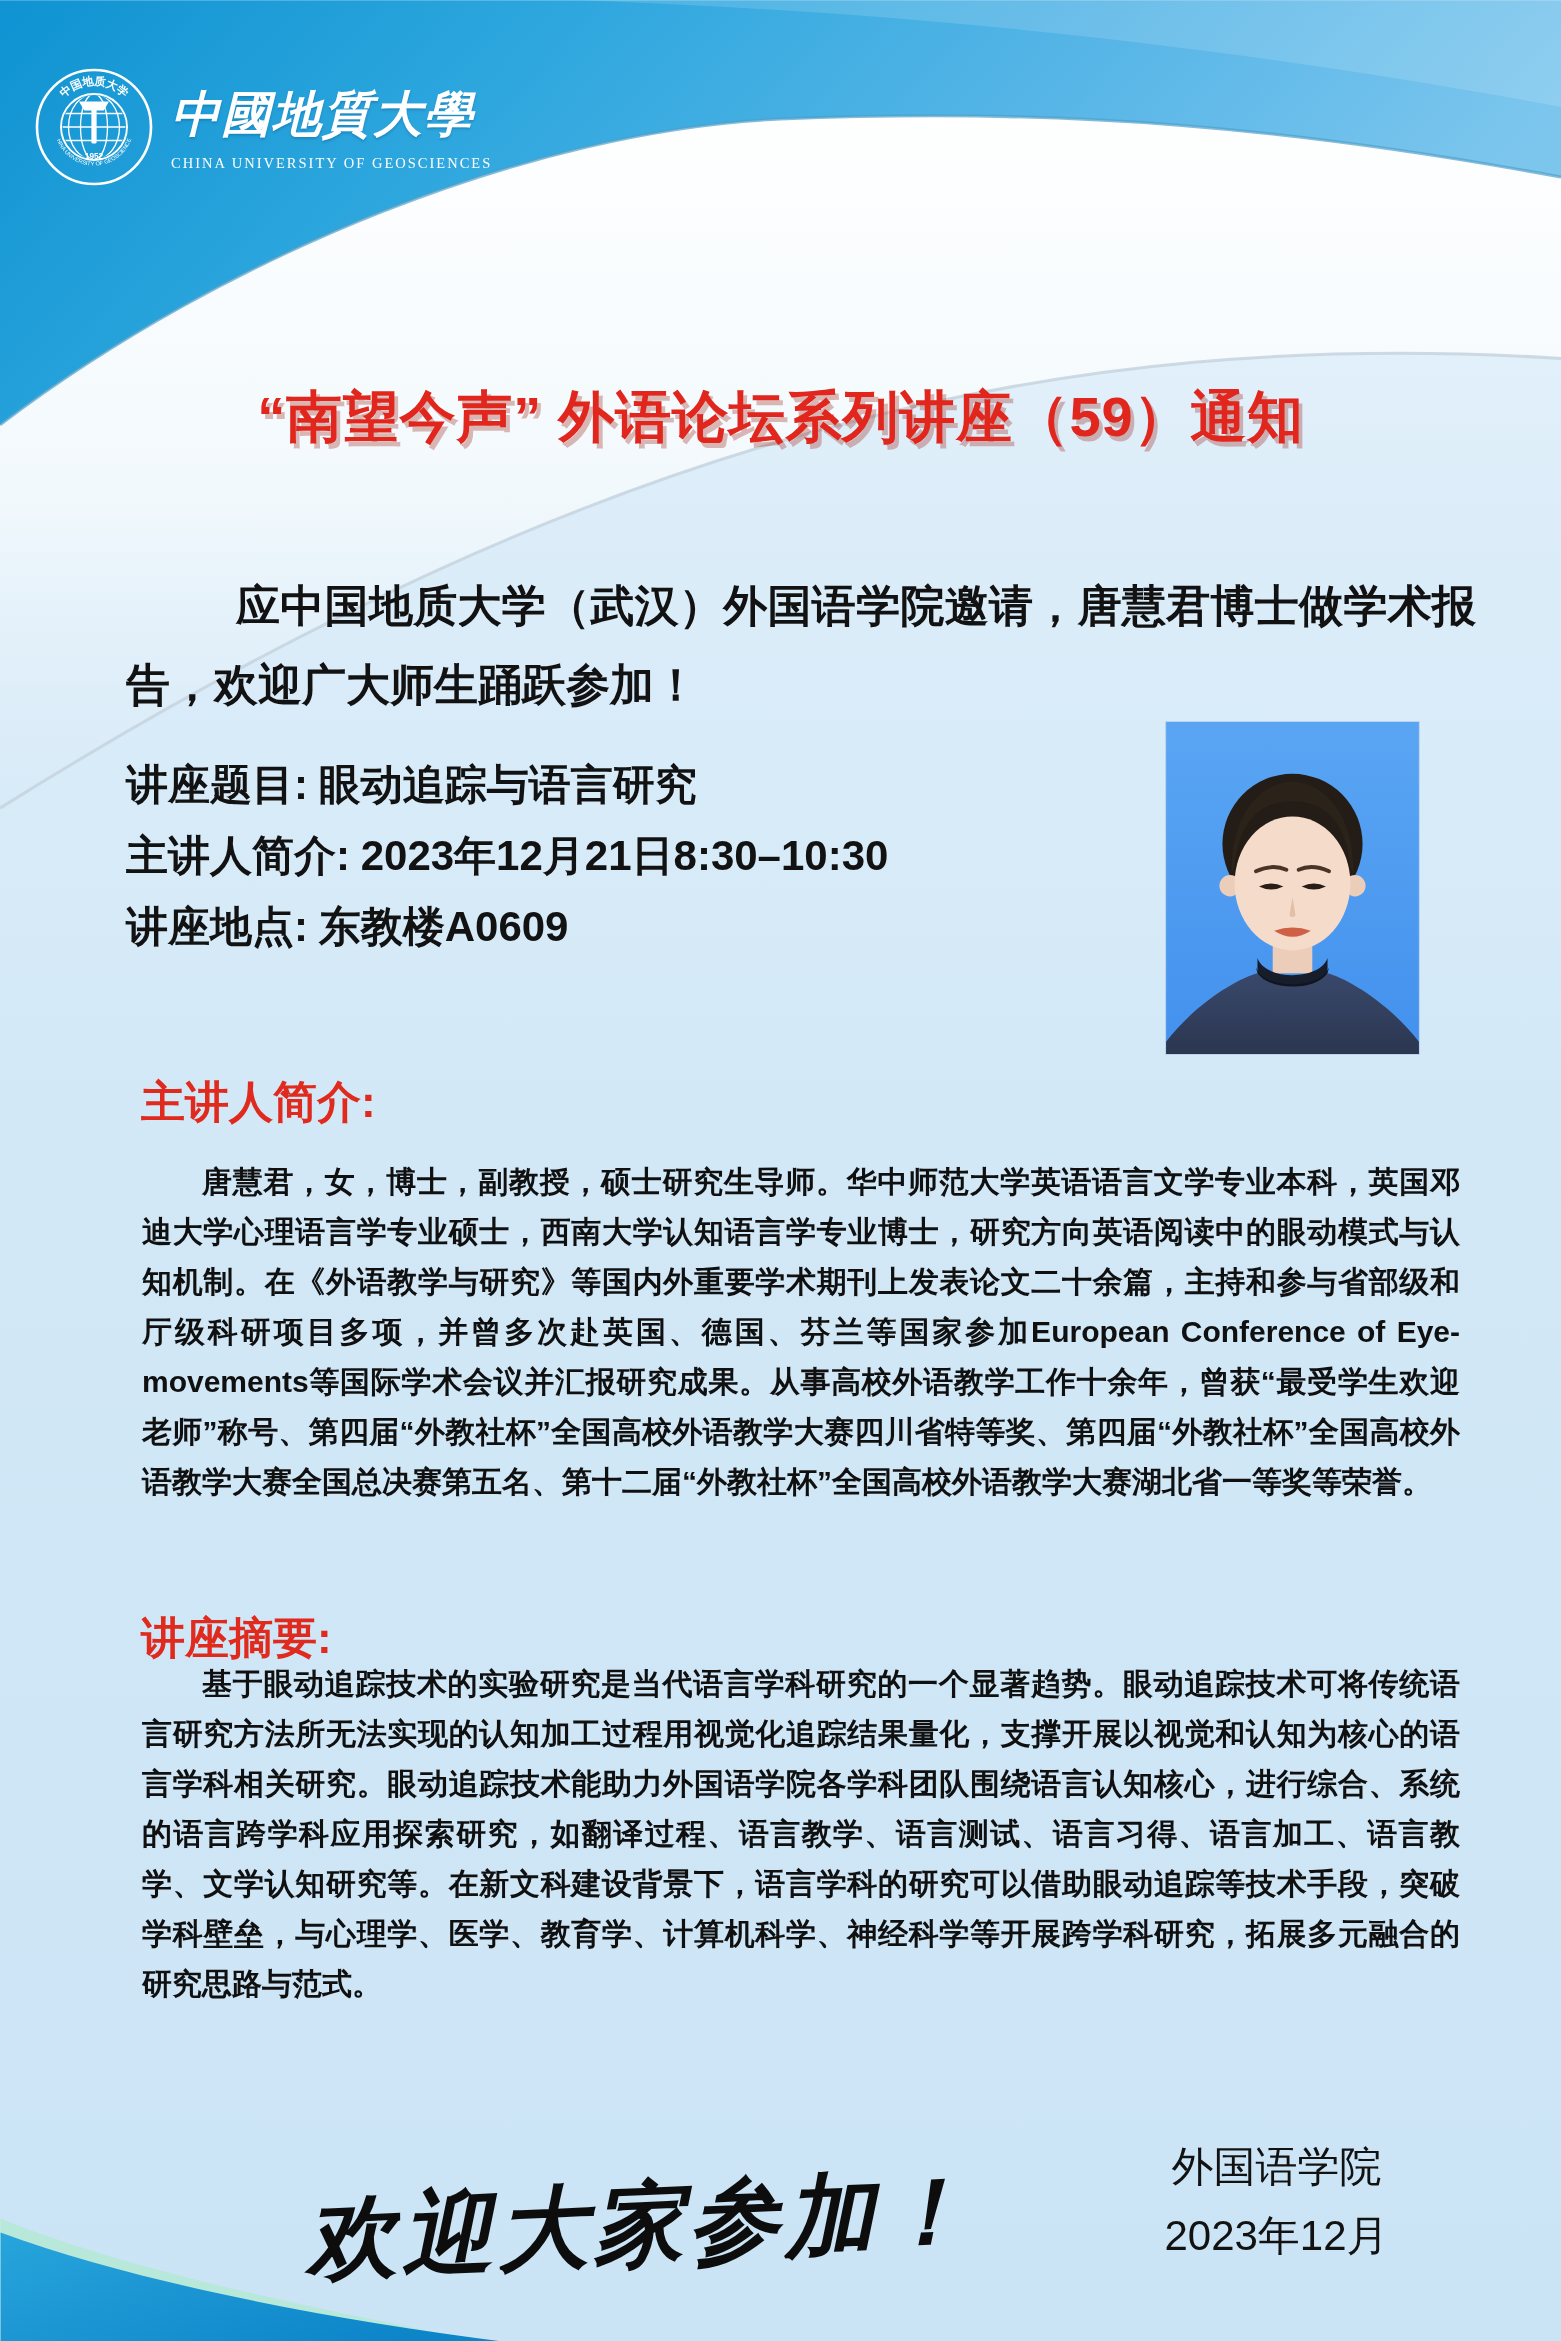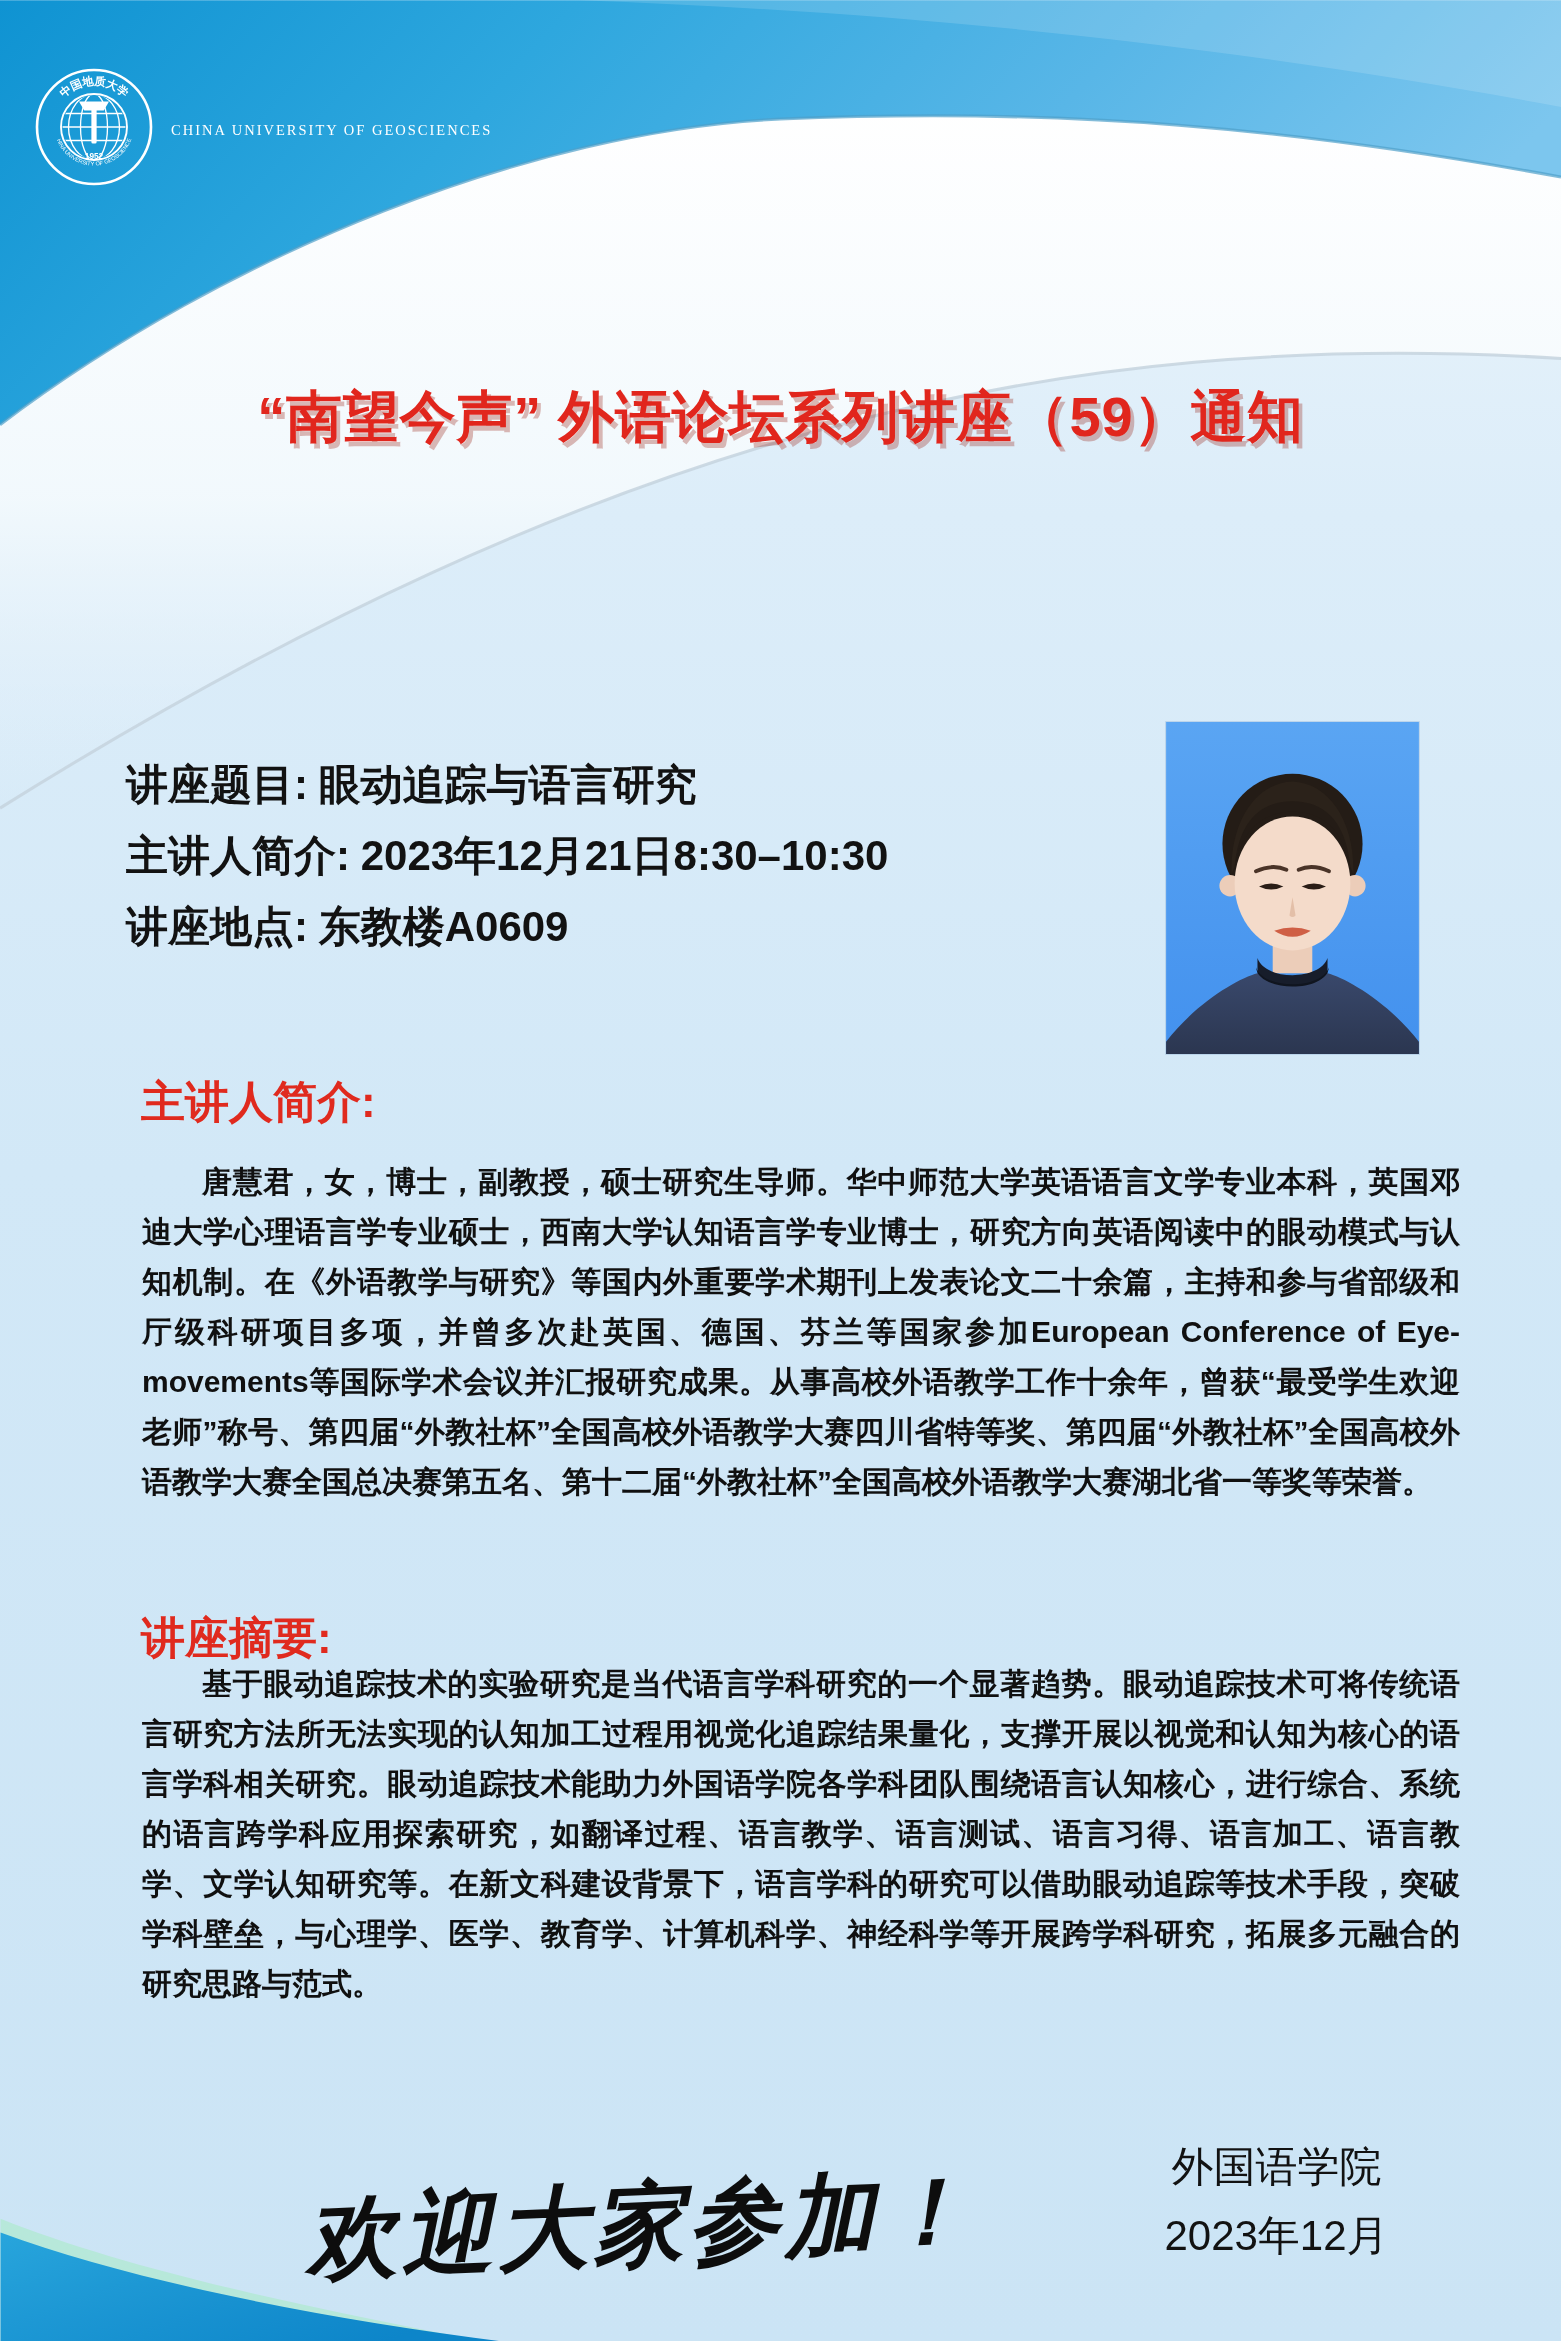--- a/index.html
+++ b/index.html
@@ -148,26 +148,28 @@
         <line x1="36" y1="80" x2="124" y2="80"></line>
         <line x1="38" y1="98" x2="122" y2="98"></line>
       </g>
       <g fill="#ffffff">
         <path d="M60,46 L100,46 L93,58 L67,58 Z"></path>
         <rect x="76.5" y="56" width="7" height="46" rx="2"></rect>
       </g>
       <text x="80" y="122" font-size="11" fill="#ffffff" text-anchor="middle" font-weight="bold">1952</text>
     </svg>
     <div class="logo-text">
+      <div class="logo-cn">中國地質大學</div>
       <div class="logo-en">CHINA  UNIVERSITY  OF  GEOSCIENCES</div>
     </div>
   </div>
 
   <h1 class="title">“南望今声” 外语论坛系列讲座（59）通知</h1>
 
+  <p class="intro">应中国地质大学（武汉）外国语学院邀请，唐慧君博士做学术报告，欢迎广大师生踊跃参加！</p>
 
   <div class="info">
     <div class="info-row">
       <span class="label">讲座题目:</span><span class="value">眼动追踪与语言研究</span>
     </div>
     <div class="info-row">
       <span class="label">主讲人简介:</span><span class="value">2023年12月21日8:30–10:30</span>
     </div>
     <div class="info-row">
       <span class="label">讲座地点:</span><span class="value">东教楼A0609</span>

